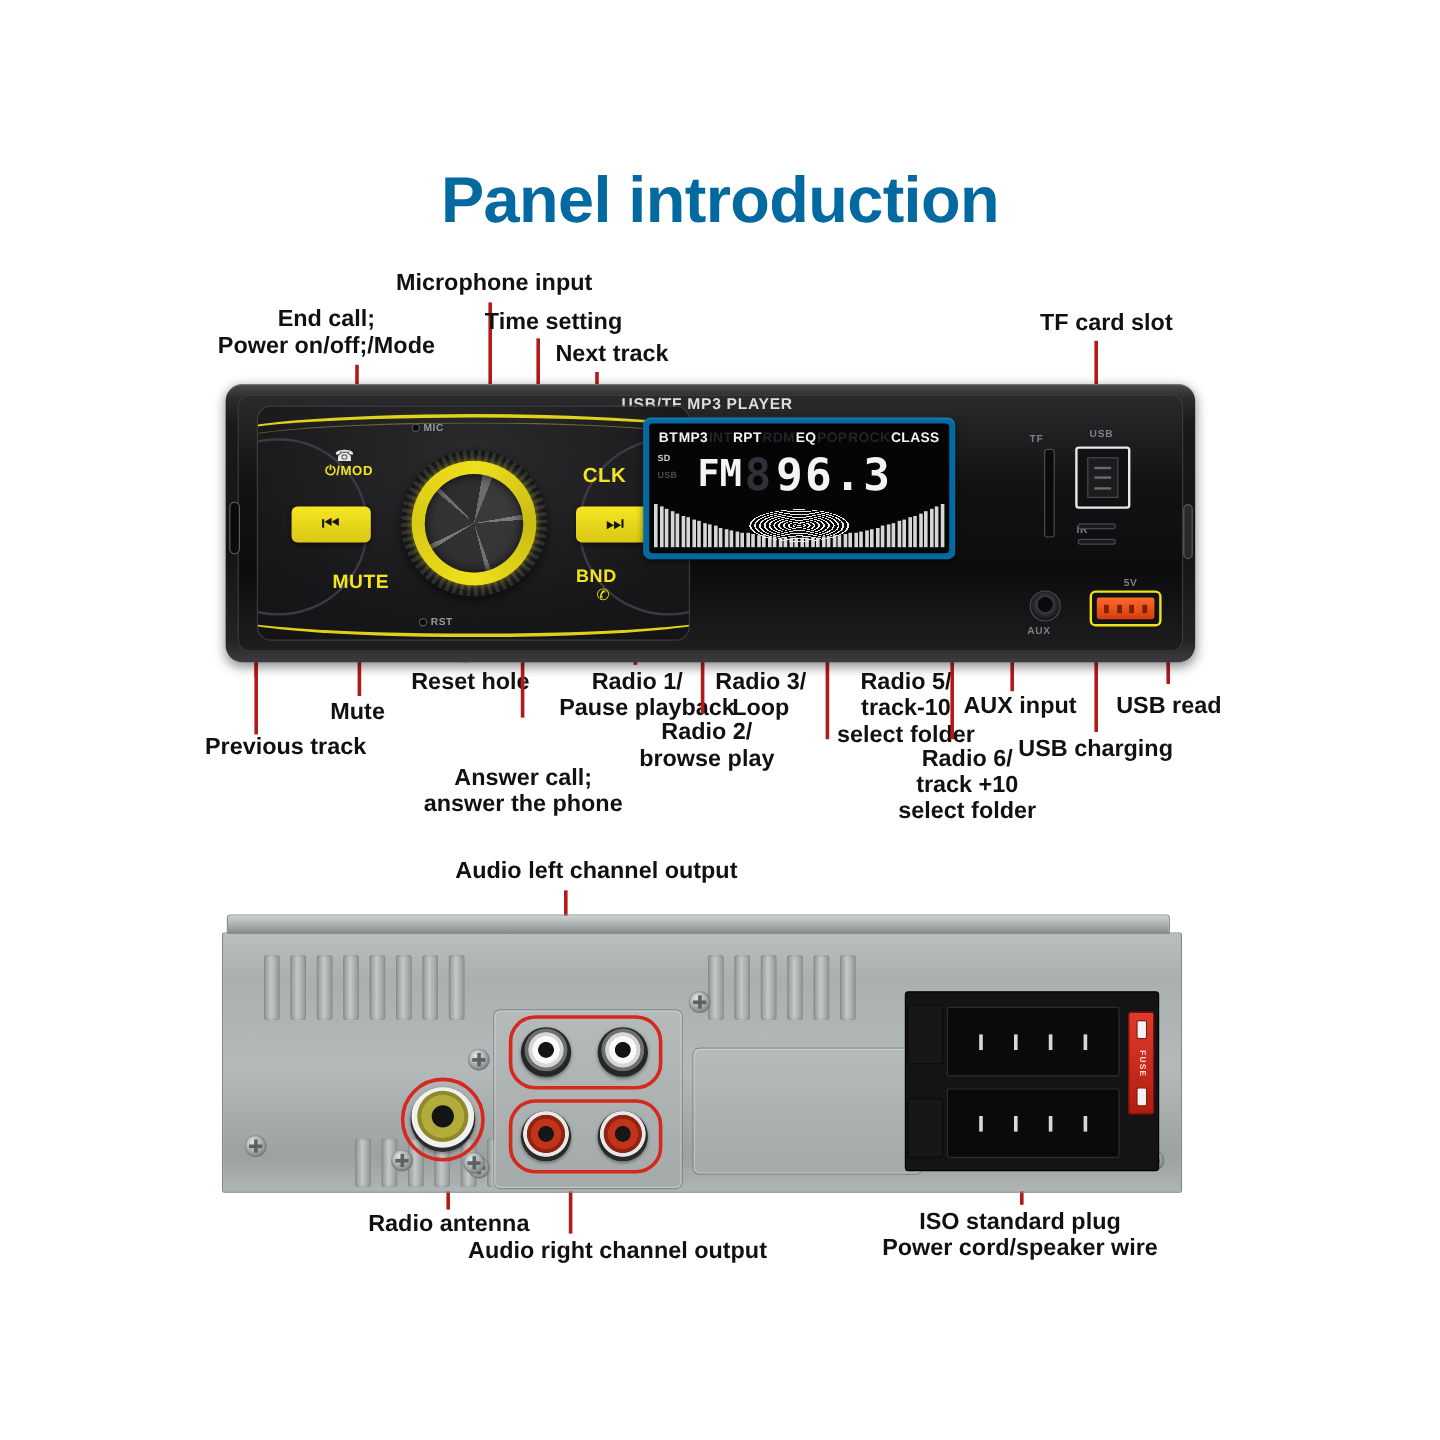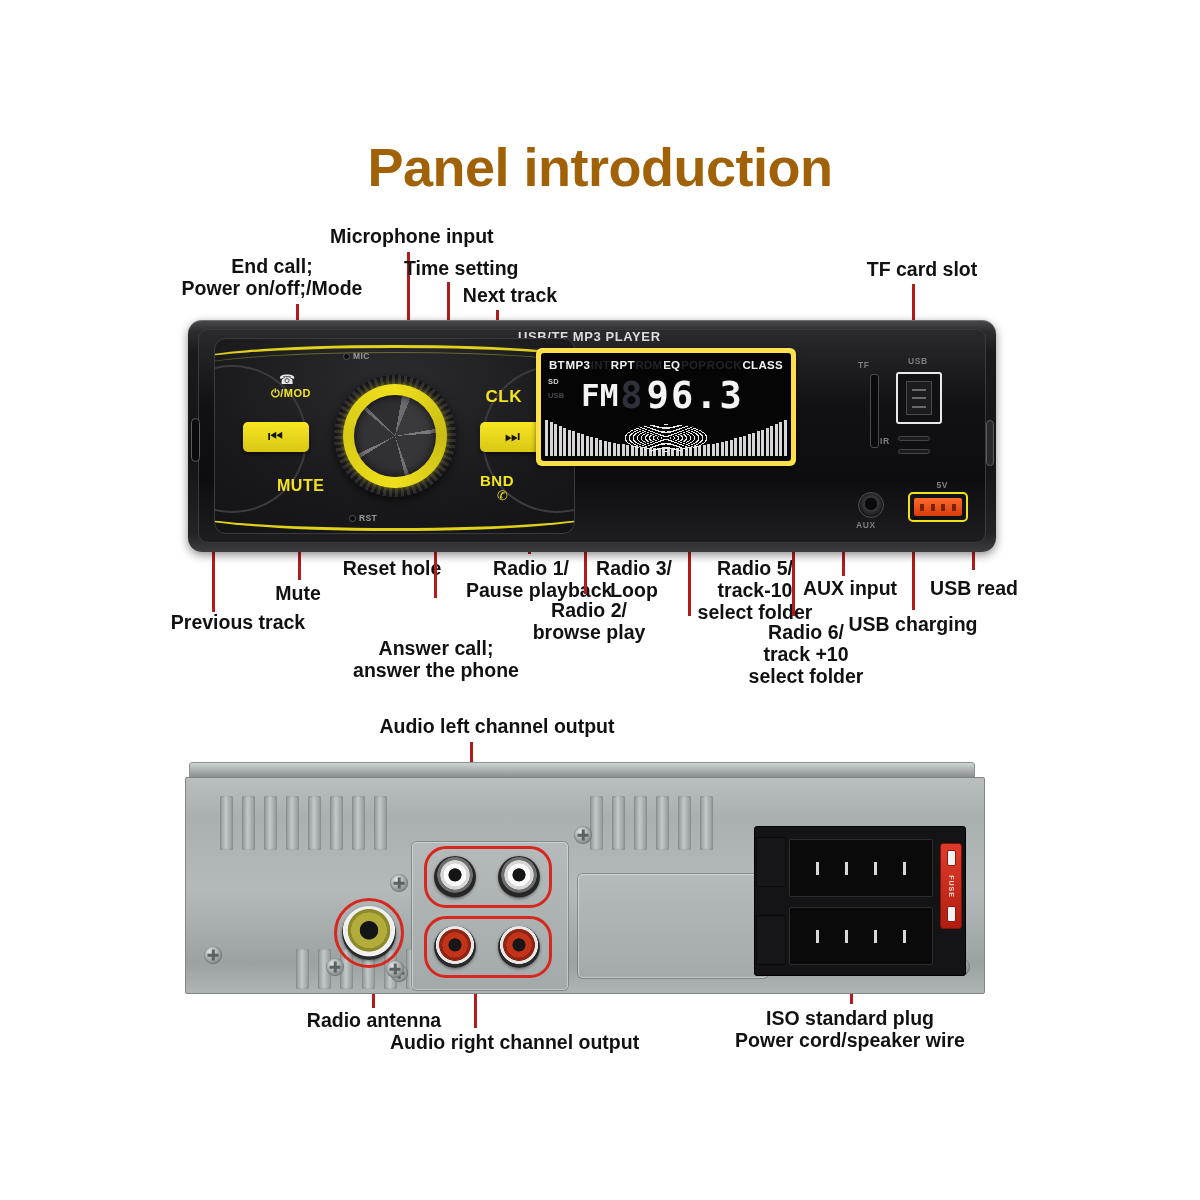--- a/index.html
+++ b/index.html
@@ -4,21 +4,21 @@
 <style>
   * { box-sizing: border-box; margin:0; padding:0; }
   body {
     width:1200px; height:1200px; background:#ffffff;
     font-family:"Liberation Sans", sans-serif; position:relative; overflow:hidden;
   }
   #stage { position:absolute; inset:0; }
 
   .page-title{
     position:absolute; left:0; right:0; top:136px; text-align:center;
-    font-size:54px; font-weight:700; color:#a16207; letter-spacing:-0.5px;
+    font-size:54px; font-weight:700; color:#0369a1; letter-spacing:-0.5px;
   }
 
   
   .lbl{
     position:absolute; font-size:19.5px; font-weight:600; color:#111;
     line-height:1.12; white-space:pre; text-align:center;
   }
   .leader{ position:absolute; background:#b31b1b; }
   .leader.v{ width:3px; }
   .leader.h{ height:3px; }
@@ -117,21 +117,21 @@
     color:#9a9a9a; font-size:8.5px; font-weight:700; letter-spacing:.4px;
   }
   .micro .dot{ width:7px; height:7px; border-radius:50%;
     background:#0a0a0b; border:1px solid #55555a; }
   .m-mic{ left:128px; top:12px; }
   .m-rst{ left:134px; bottom:10px; }
 
   
   .disp-bezel{
     position:absolute; left:348px; top:28px; width:260px; height:118px;
-    border-radius:6px; background:#fde047; padding:10px;
+    border-radius:6px; background:#0369a1; padding:10px;
     box-shadow:inset 0 1px 2px rgba(255,255,255,.15), 0 2px 5px rgba(0,0,0,.5);
   }
   .lcd{
     position:absolute; inset:5px; background:#050506; border-radius:3px; overflow:hidden;
   }
   .lcd-row{
     position:absolute; left:8px; right:8px; top:6px;
     display:flex; justify-content:space-between; align-items:center;
   }
   .seg{ font-size:11.5px; font-weight:700; letter-spacing:.3px; font-family:"Liberation Sans",sans-serif; }
@@ -494,21 +494,21 @@
 
       <div class="portlbl" style="left:52px; top:16px;">USB</div>
       <div class="usb-read">
         <div class="tongue">
           <span></span>
           <span></span>
           <span></span>
         </div>
       </div>
 
-      <div class="portlbl" style="left:24px; top:96px;text-align:right;">IR</div>
+      <div class="portlbl" style="left:41px; top:96px;text-align:right;">IR</div>
       <div class="ir">
         <span></span>
         <span></span>
       </div>
 
       <div class="portlbl" style="left:0px; bottom:2px;">AUX</div>
       <div class="aux"></div>
 
       <div class="portlbl" style="right:26px; bottom:42px;">5V</div>
       <div class="usb-chg">

